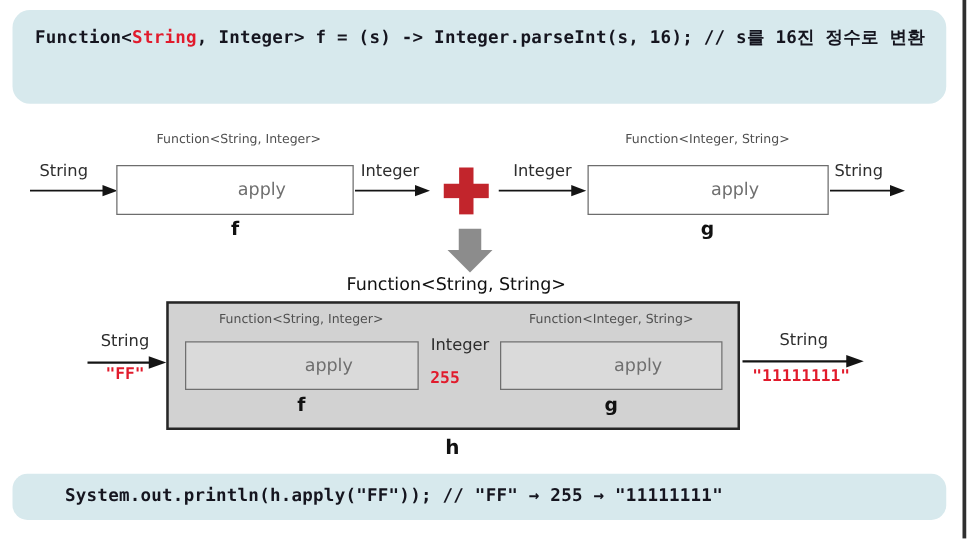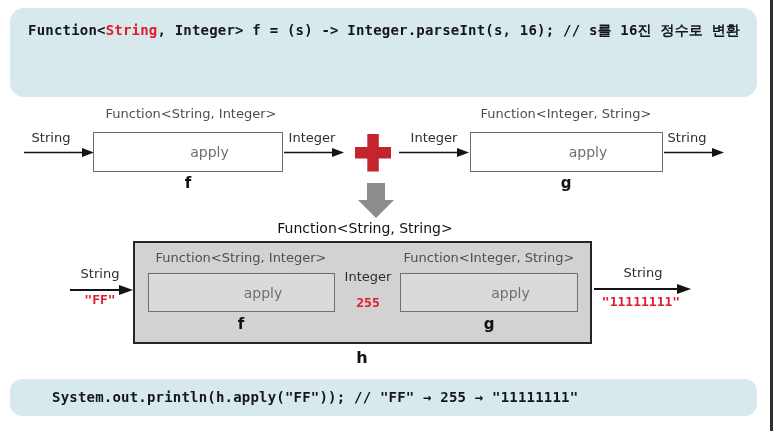--- a/index.html
+++ b/index.html
@@ -12,21 +12,21 @@
   
   .code-block{background:#d7e9ed;border-radius:14px;}
   .code-lines{padding:8px 0 0 18px;}
   .code-line{height:28px;line-height:28px;white-space:pre;
              font-family:"DejaVu Sans Mono","Liberation Mono",monospace;
              font-weight:bold;font-size:14px;letter-spacing:0.2px;color:#15151f;}
   .seg-ink{color:#15151f;}
   .seg-red{color:#e11b2c;}
 
   
-  .dg-title{font-size:13px;color:#4f4f4f;text-align:center;white-space:nowrap;}
+  .dg-title{font-size:10px;color:#4f4f4f;text-align:center;white-space:nowrap;}
   .dg-type{font-size:13px;color:#2e2e2e;text-align:center;white-space:nowrap;}
   .dg-apply{display:flex;align-items:center;justify-content:center;
             font-size:14px;color:#6f6f6f;padding-left:43px;}
   .fn-name{font-size:15px;font-weight:bold;color:#111;text-align:center;}
   .upper-box{background:#ffffff;border:1px solid #6d6d6d;box-sizing:border-box;}
   .h-title{font-size:14px;font-weight:normal;color:#111;text-align:center;white-space:nowrap;}
   .h-box{background:#d2d2d2;border:2px solid #262626;box-sizing:border-box;}
   .inner-box{background:#dadada;border:1px solid #6f6f6f;box-sizing:border-box;}
   .red-val{font-family:"DejaVu Sans Mono","Liberation Mono",monospace;
            font-size:13px;font-weight:bold;color:#e11b2c;text-align:center;white-space:nowrap;}
@@ -75,21 +75,21 @@
       <polygon points="400,291 387,286 387,296" fill="#141414"></polygon>
     </g>
     <g>
       <line x1="594" y1="289" x2="679" y2="289" stroke="#141414" stroke-width="1.8"></line>
       <polygon points="691,289 677,284 677,294" fill="#141414"></polygon>
     </g>
   </svg>
 
   <div class="layer">
 
-    <div class="abs code-block" style="left:10px;top:8px;width:747px;height:89px;">
+    <div class="abs code-block" style="left:10px;top:8px;width:747px;height:75px;">
       <div class="code-lines">
         <div class="code-line"><span class="seg-ink">Function&lt;</span><span class="seg-red">String</span><span class="seg-ink">, Integer&gt; f = (s) -&gt; Integer.parseInt(s, 16); // s를 16진 정수로 변환</span></div>
       </div>
     </div>
 
     <div class="abs dg-title" style="left:66px;top:106px;width:250px;">Function&lt;String, Integer&gt;</div>
     <div class="abs dg-type" style="left:21px;top:130px;width:60px;">String</div>
     <div class="abs upper-box dg-apply" style="left:93px;top:132px;width:190px;height:40px;">apply</div>
     <div class="abs dg-type" style="left:281px;top:130px;width:62px;">Integer</div>
     <div class="abs fn-name" style="left:158px;top:174px;width:60px;">f</div>
@@ -102,21 +102,21 @@
 
     <div class="abs h-title" style="left:245px;top:220px;width:240px;">Function&lt;String, String&gt;</div>
 
     <div class="abs h-box" style="left:133px;top:241px;width:459px;height:103px;"></div>
 
     <div class="abs dg-title" style="left:141px;top:250px;width:200px;">Function&lt;String, Integer&gt;</div>
     <div class="abs inner-box dg-apply" style="left:148px;top:273px;width:187px;height:39px;">apply</div>
     <div class="abs fn-name" style="left:211px;top:315px;width:60px;">f</div>
 
     <div class="abs dg-type" style="left:340px;top:269px;width:56px;">Integer</div>
-    <div class="abs red-val" style="left:340px;top:295px;width:56px;">255</div>
+    <div class="abs red-val" style="left:328px;top:295px;width:56px;">255</div>
 
     <div class="abs dg-title" style="left:389px;top:250px;width:200px;">Function&lt;Integer, String&gt;</div>
     <div class="abs inner-box dg-apply" style="left:400px;top:273px;width:178px;height:39px;">apply</div>
     <div class="abs fn-name" style="left:459px;top:315px;width:60px;">g</div>
 
     <div class="abs fn-name" style="left:332px;top:348px;width:60px;font-size:16px;">h</div>
 
     <div class="abs dg-type" style="left:70px;top:266px;width:60px;">String</div>
     <div class="abs red-val" style="left:70px;top:292px;width:60px;">"FF"</div>
     <div class="abs dg-type" style="left:612px;top:265px;width:62px;">String</div>

